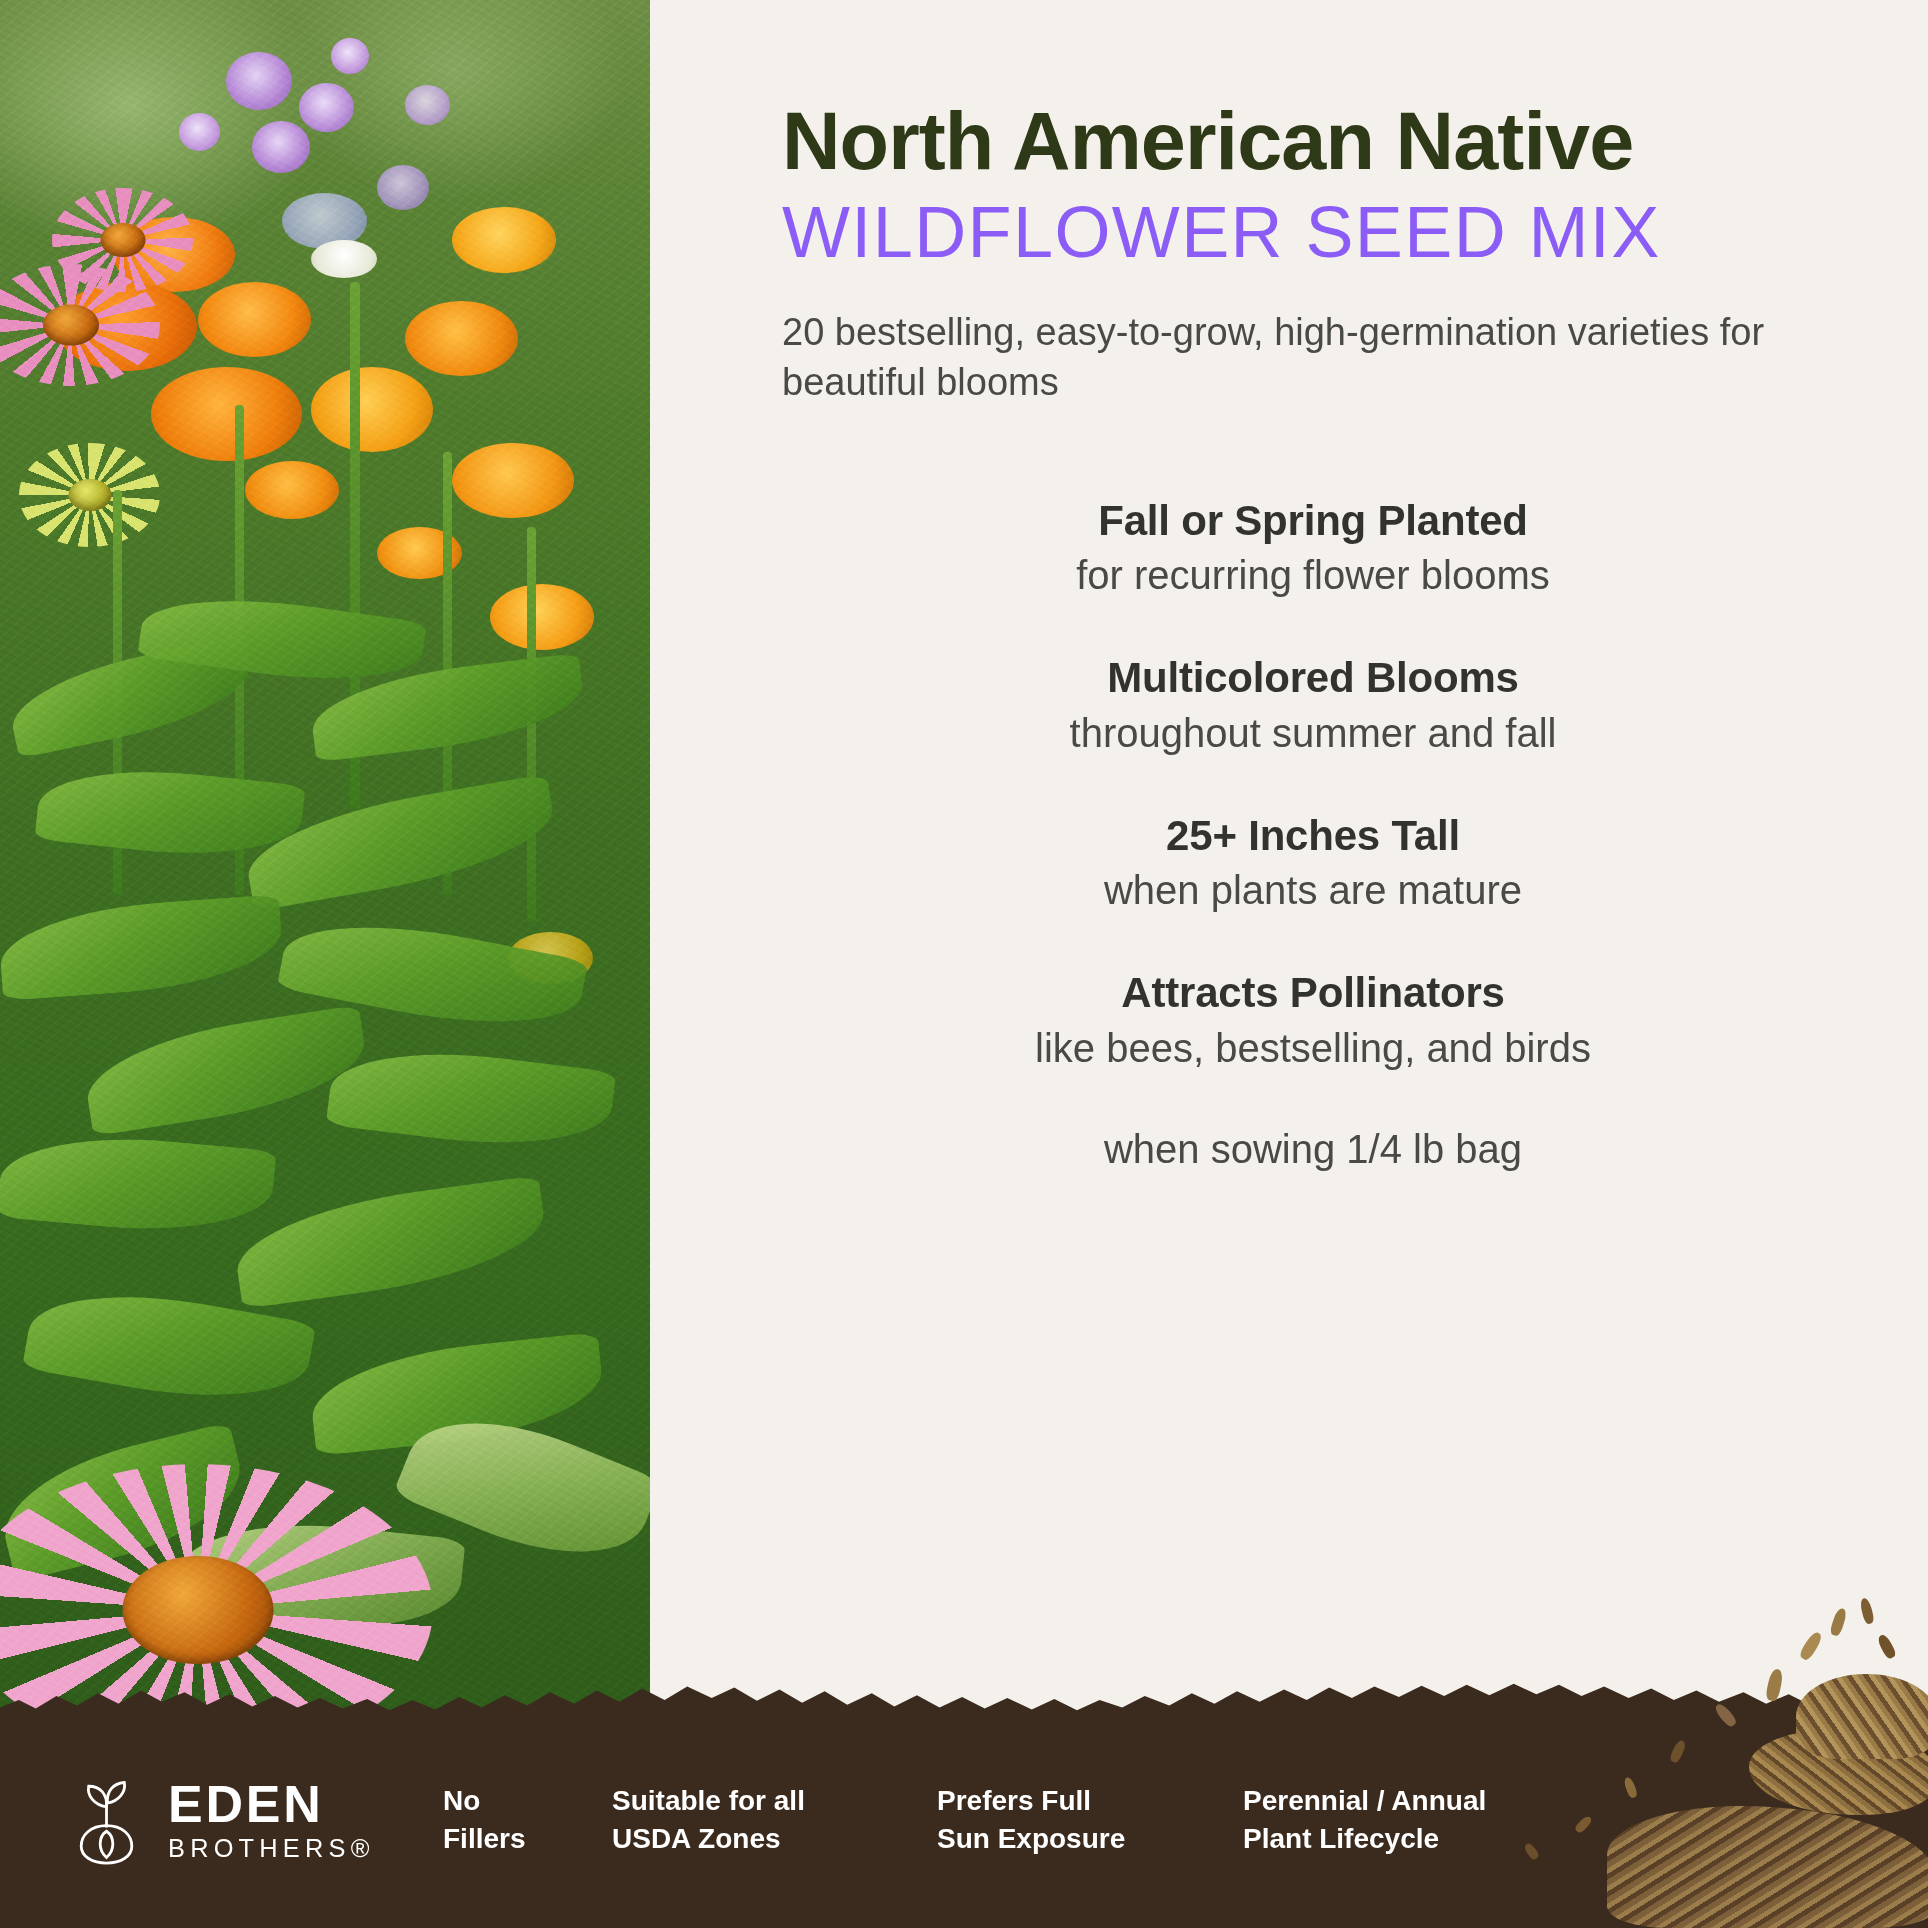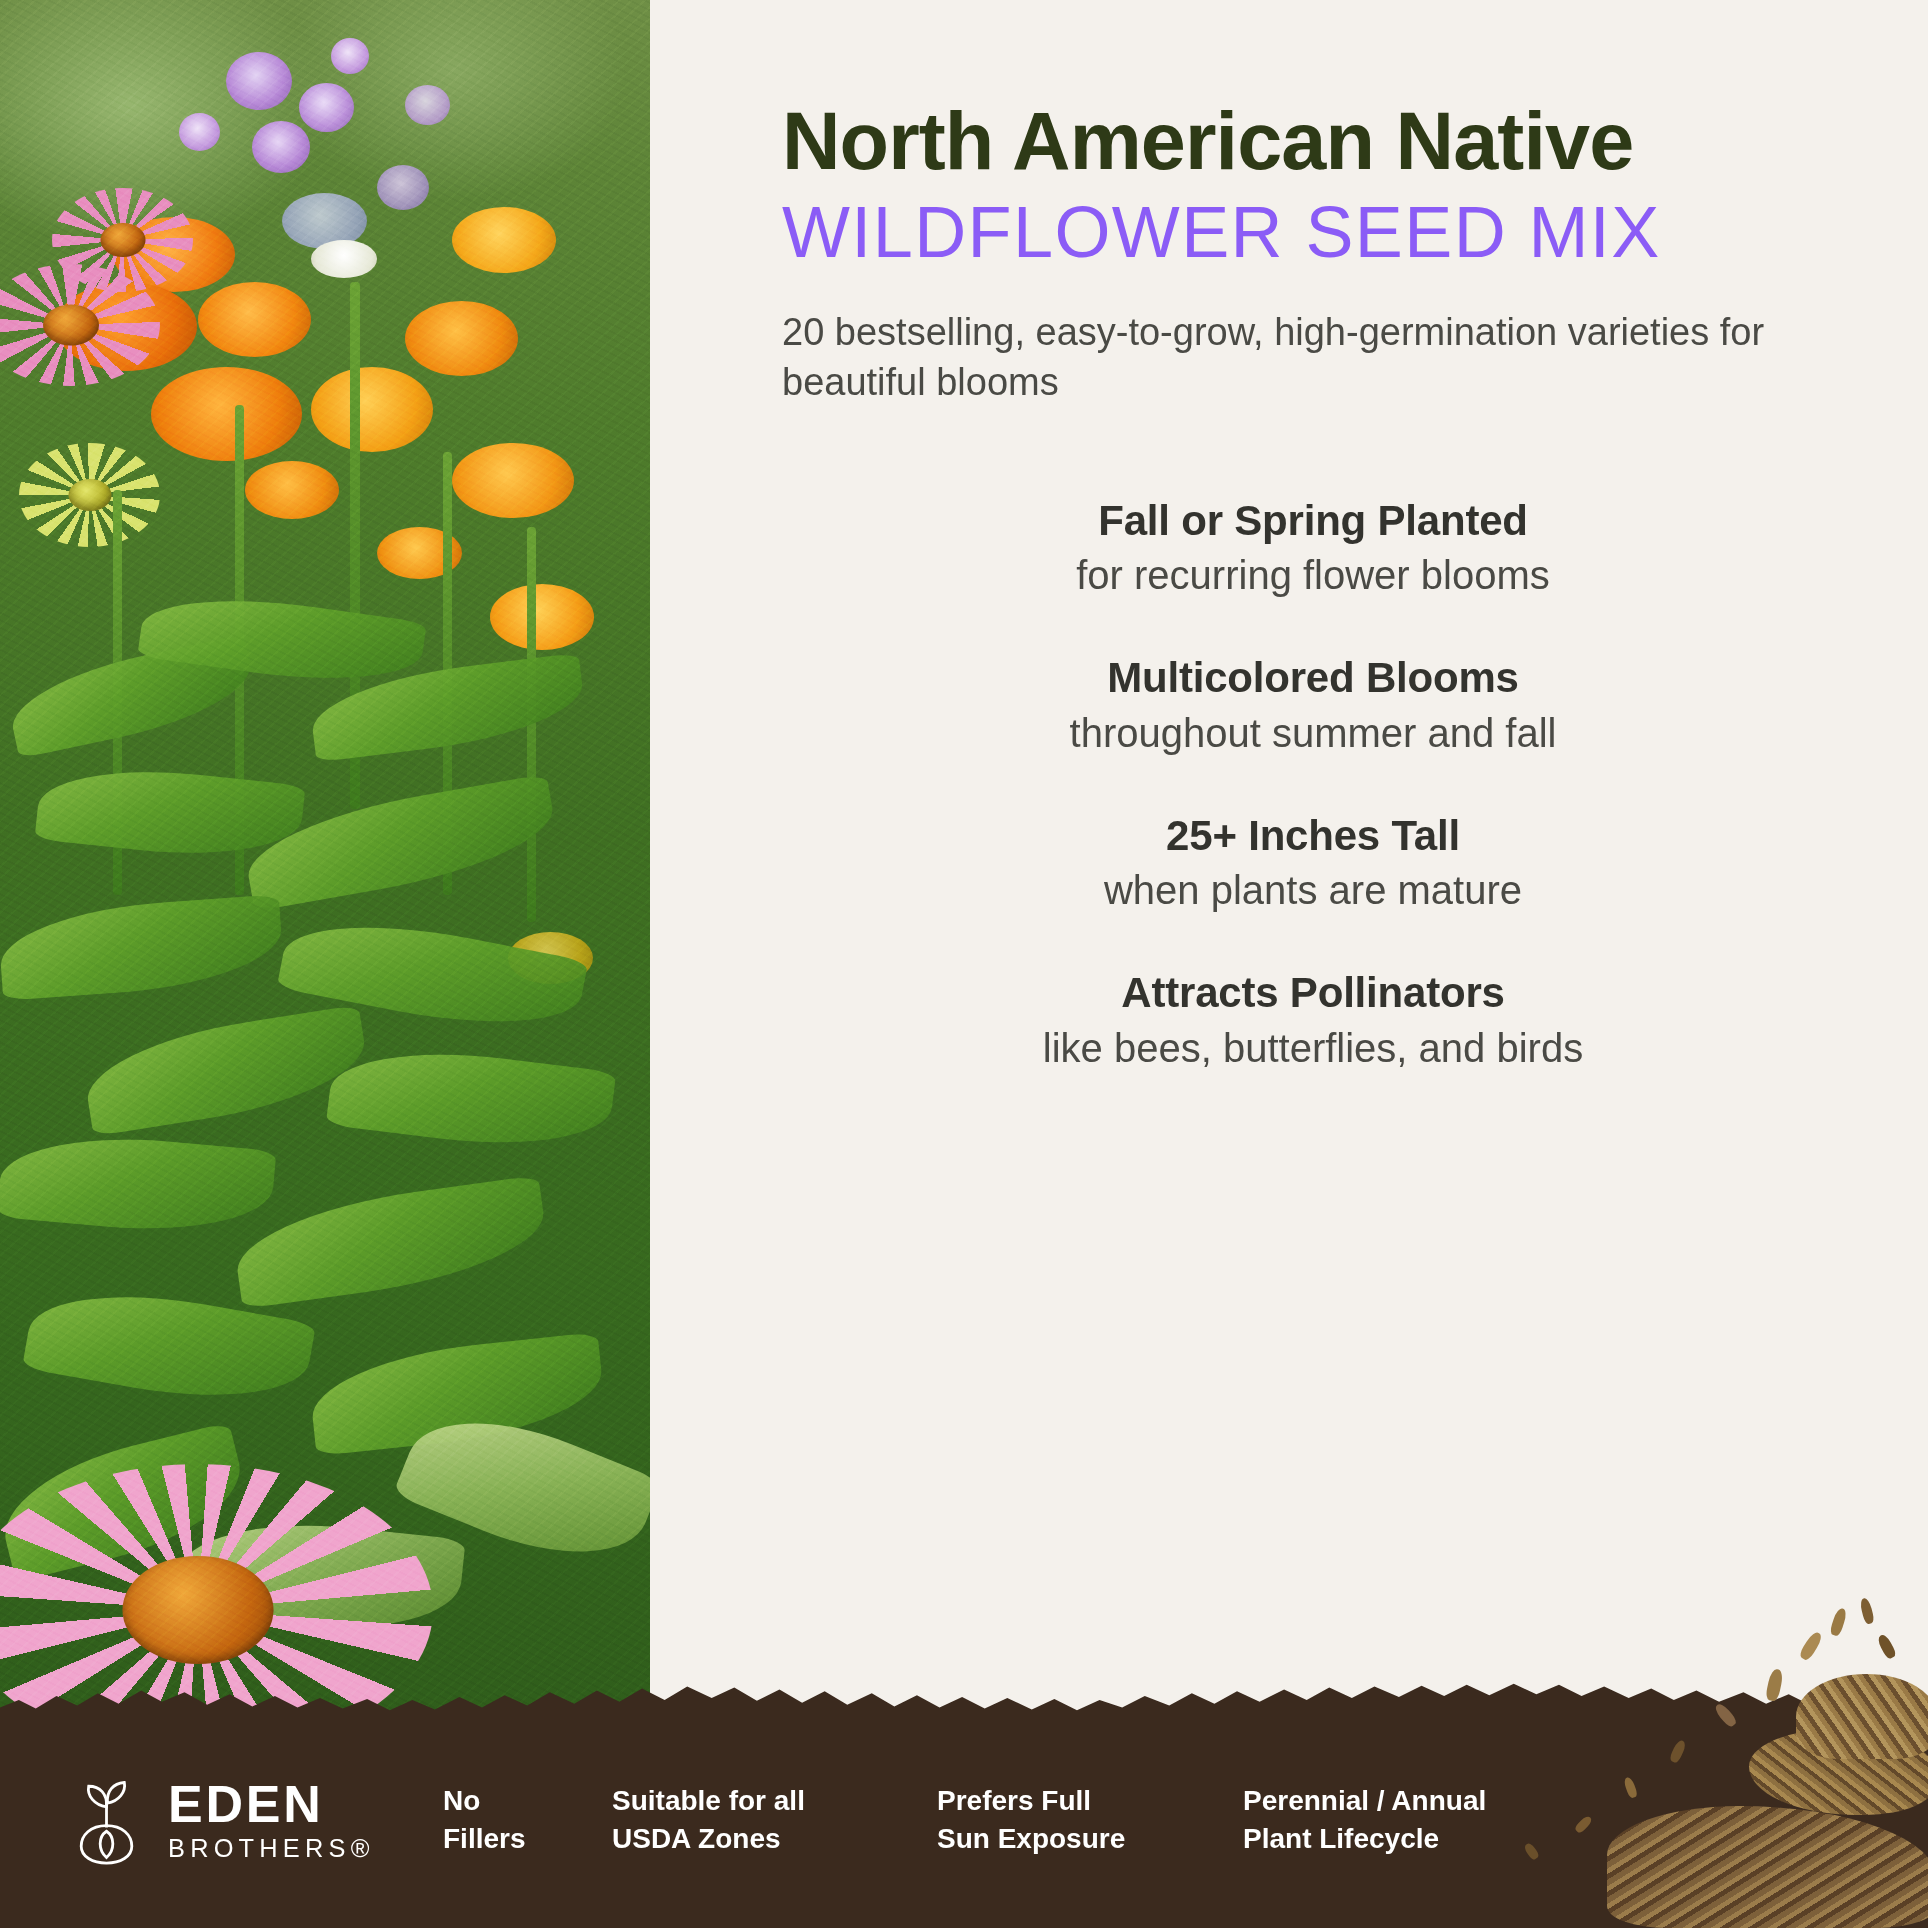--- a/index.html
+++ b/index.html
@@ -275,23 +275,24 @@
       <div class="feature">
         <div class="feature-title">Multicolored Blooms</div>
         <div class="feature-desc">throughout summer and fall</div>
       </div>
       <div class="feature">
         <div class="feature-title">25+ Inches Tall</div>
         <div class="feature-desc">when plants are mature</div>
       </div>
       <div class="feature">
         <div class="feature-title">Attracts Pollinators</div>
-        <div class="feature-desc">like bees, butterflies, and birds</div>
-      </div>
-      <div class="feature">
+        <div class="feature-desc">like bees, bestselling, and birds</div>
+      </div>
+      <div class="feature">
+        <div class="feature-desc">when sowing 1/4 lb bag</div>
       </div>
     </div>
   </div>
 
   <div class="soil">
     <div class="soil-edge">
       <svg width="1928" height="38" viewBox="0 0 2048 40" preserveAspectRatio="none" aria-hidden="true">
         <path d="M0,30 L20,22 L38,31 L60,18 L82,28 L104,15 L126,26 L150,12 L172,24 L196,14 L220,27 L244,16 L268,29 L292,18 L316,30 L340,20 L364,31 L390,21 L414,33 L438,22 L462,32 L488,19 L512,30 L536,17 L560,28 L584,14 L610,26 L634,12 L658,24 L682,10 L706,22 L730,8 L756,20 L780,9 L804,23 L828,11 L852,25 L876,13 L900,27 L926,15 L950,29 L974,17 L998,30 L1022,19 L1046,31 L1070,20 L1096,32 L1120,21 L1144,33 L1168,22 L1192,30 L1216,18 L1242,28 L1266,15 L1290,26 L1314,13 L1338,24 L1364,11 L1388,22 L1412,9 L1436,20 L1460,8 L1486,19 L1510,7 L1534,18 L1558,6 L1582,17 L1608,5 L1632,16 L1656,6 L1680,18 L1704,8 L1730,20 L1754,10 L1778,22 L1802,12 L1826,24 L1852,14 L1876,26 L1900,16 L1924,28 L1948,18 L1972,30 L1996,20 L2020,31 L2048,22 L2048,40 L0,40 Z" fill="#3b2a1e"></path>
       </svg>
     </div>

